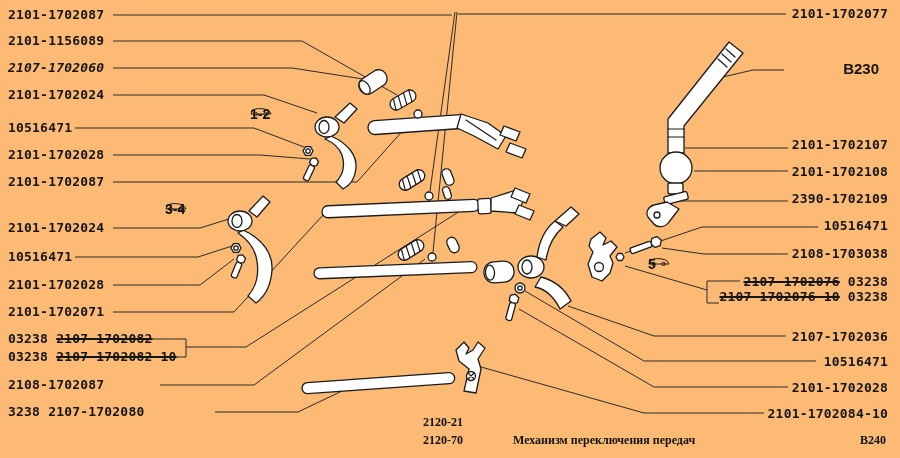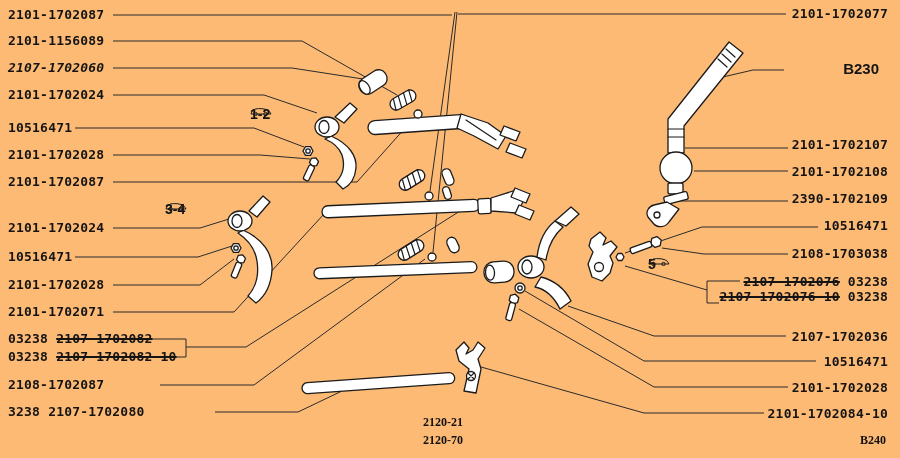--- a/index.html
+++ b/index.html
@@ -235,14 +235,15 @@
       <div class="plabel" style="top: 275px; right: 12px;"><span class="strike">2107-1702076</span><span> 03238</span></div>
       <div class="plabel" style="top: 290px; right: 12px;"><span class="strike">2107-1702076-10</span><span> 03238</span></div>
       <div class="plabel" style="top: 330px; right: 12px;"><span>2107-1702036</span></div>
       <div class="plabel" style="top: 355px; right: 12px;"><span>10516471</span></div>
       <div class="plabel" style="top: 381px; right: 12px;"><span>2101-1702028</span></div>
       <div class="plabel" style="top: 407px; right: 12px;"><span>2101-1702084-10</span></div>
     </div>
 
   <div class="footer-text" style="left:423px;top:415px;">2120-21</div>
   <div class="footer-text" style="left:423px;top:433px;">2120-70</div>
+  <div class="footer-text" style="left:513px;top:433px;">Механизм переключения передач</div>
   <div class="footer-text" style="right:14px;top:433px;">B240</div>
 </div>
 
 </body></html>

